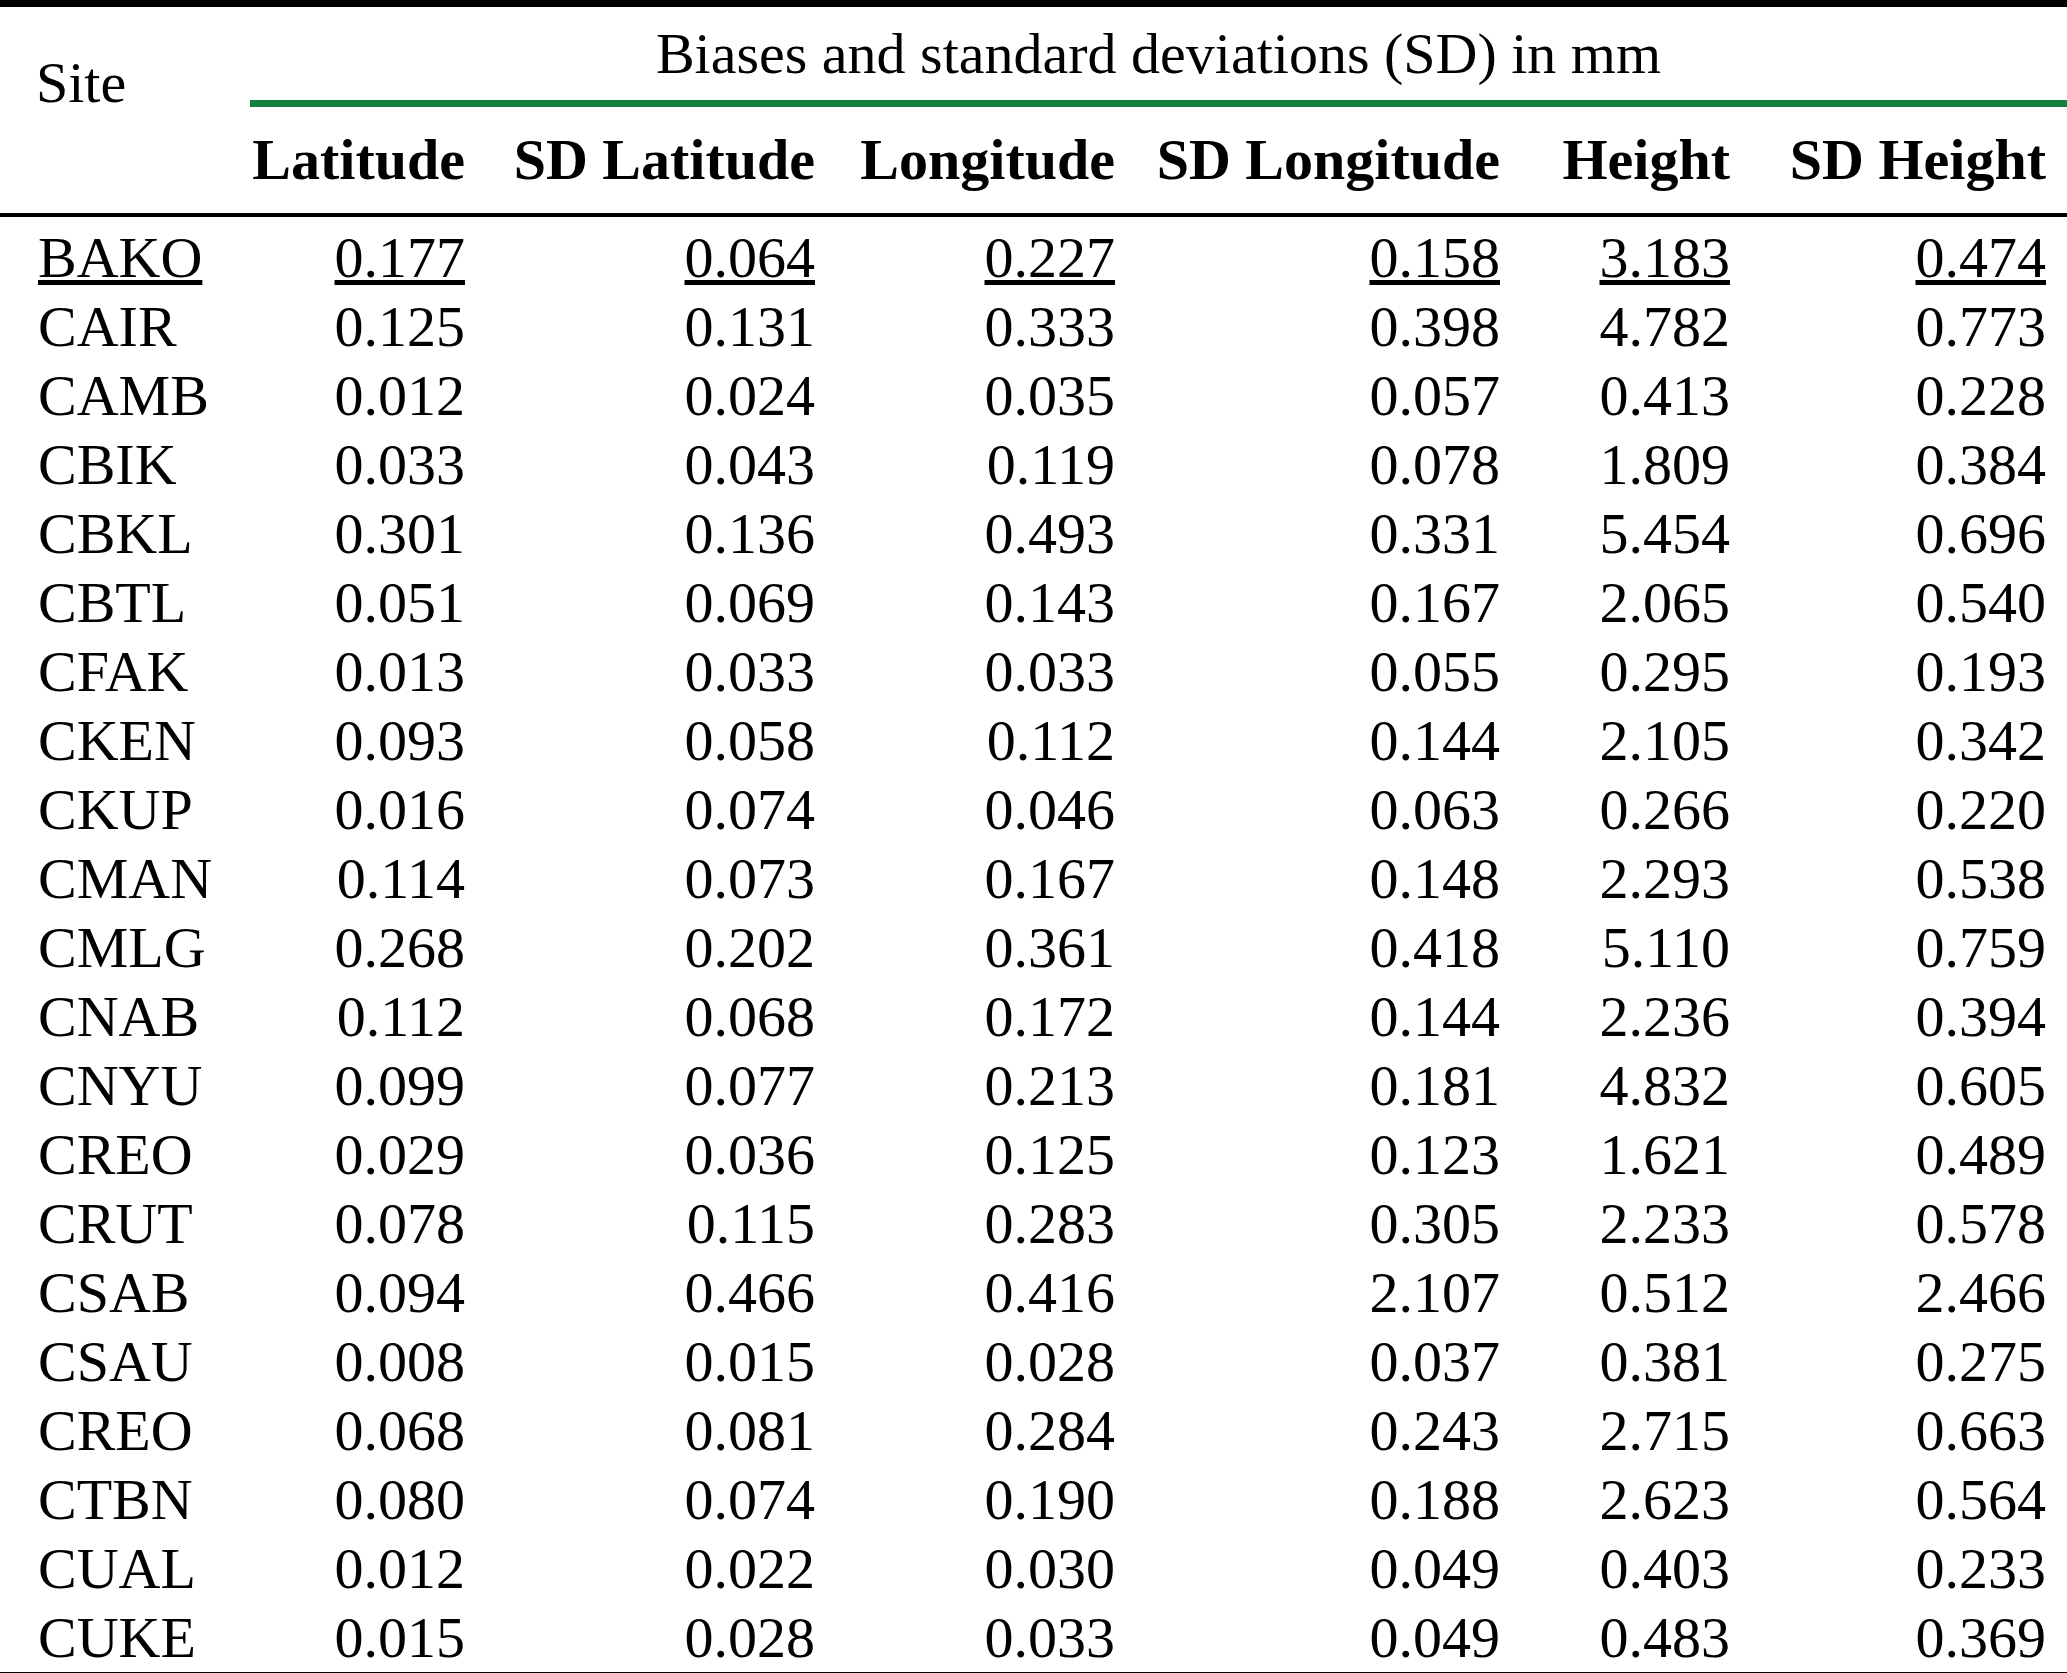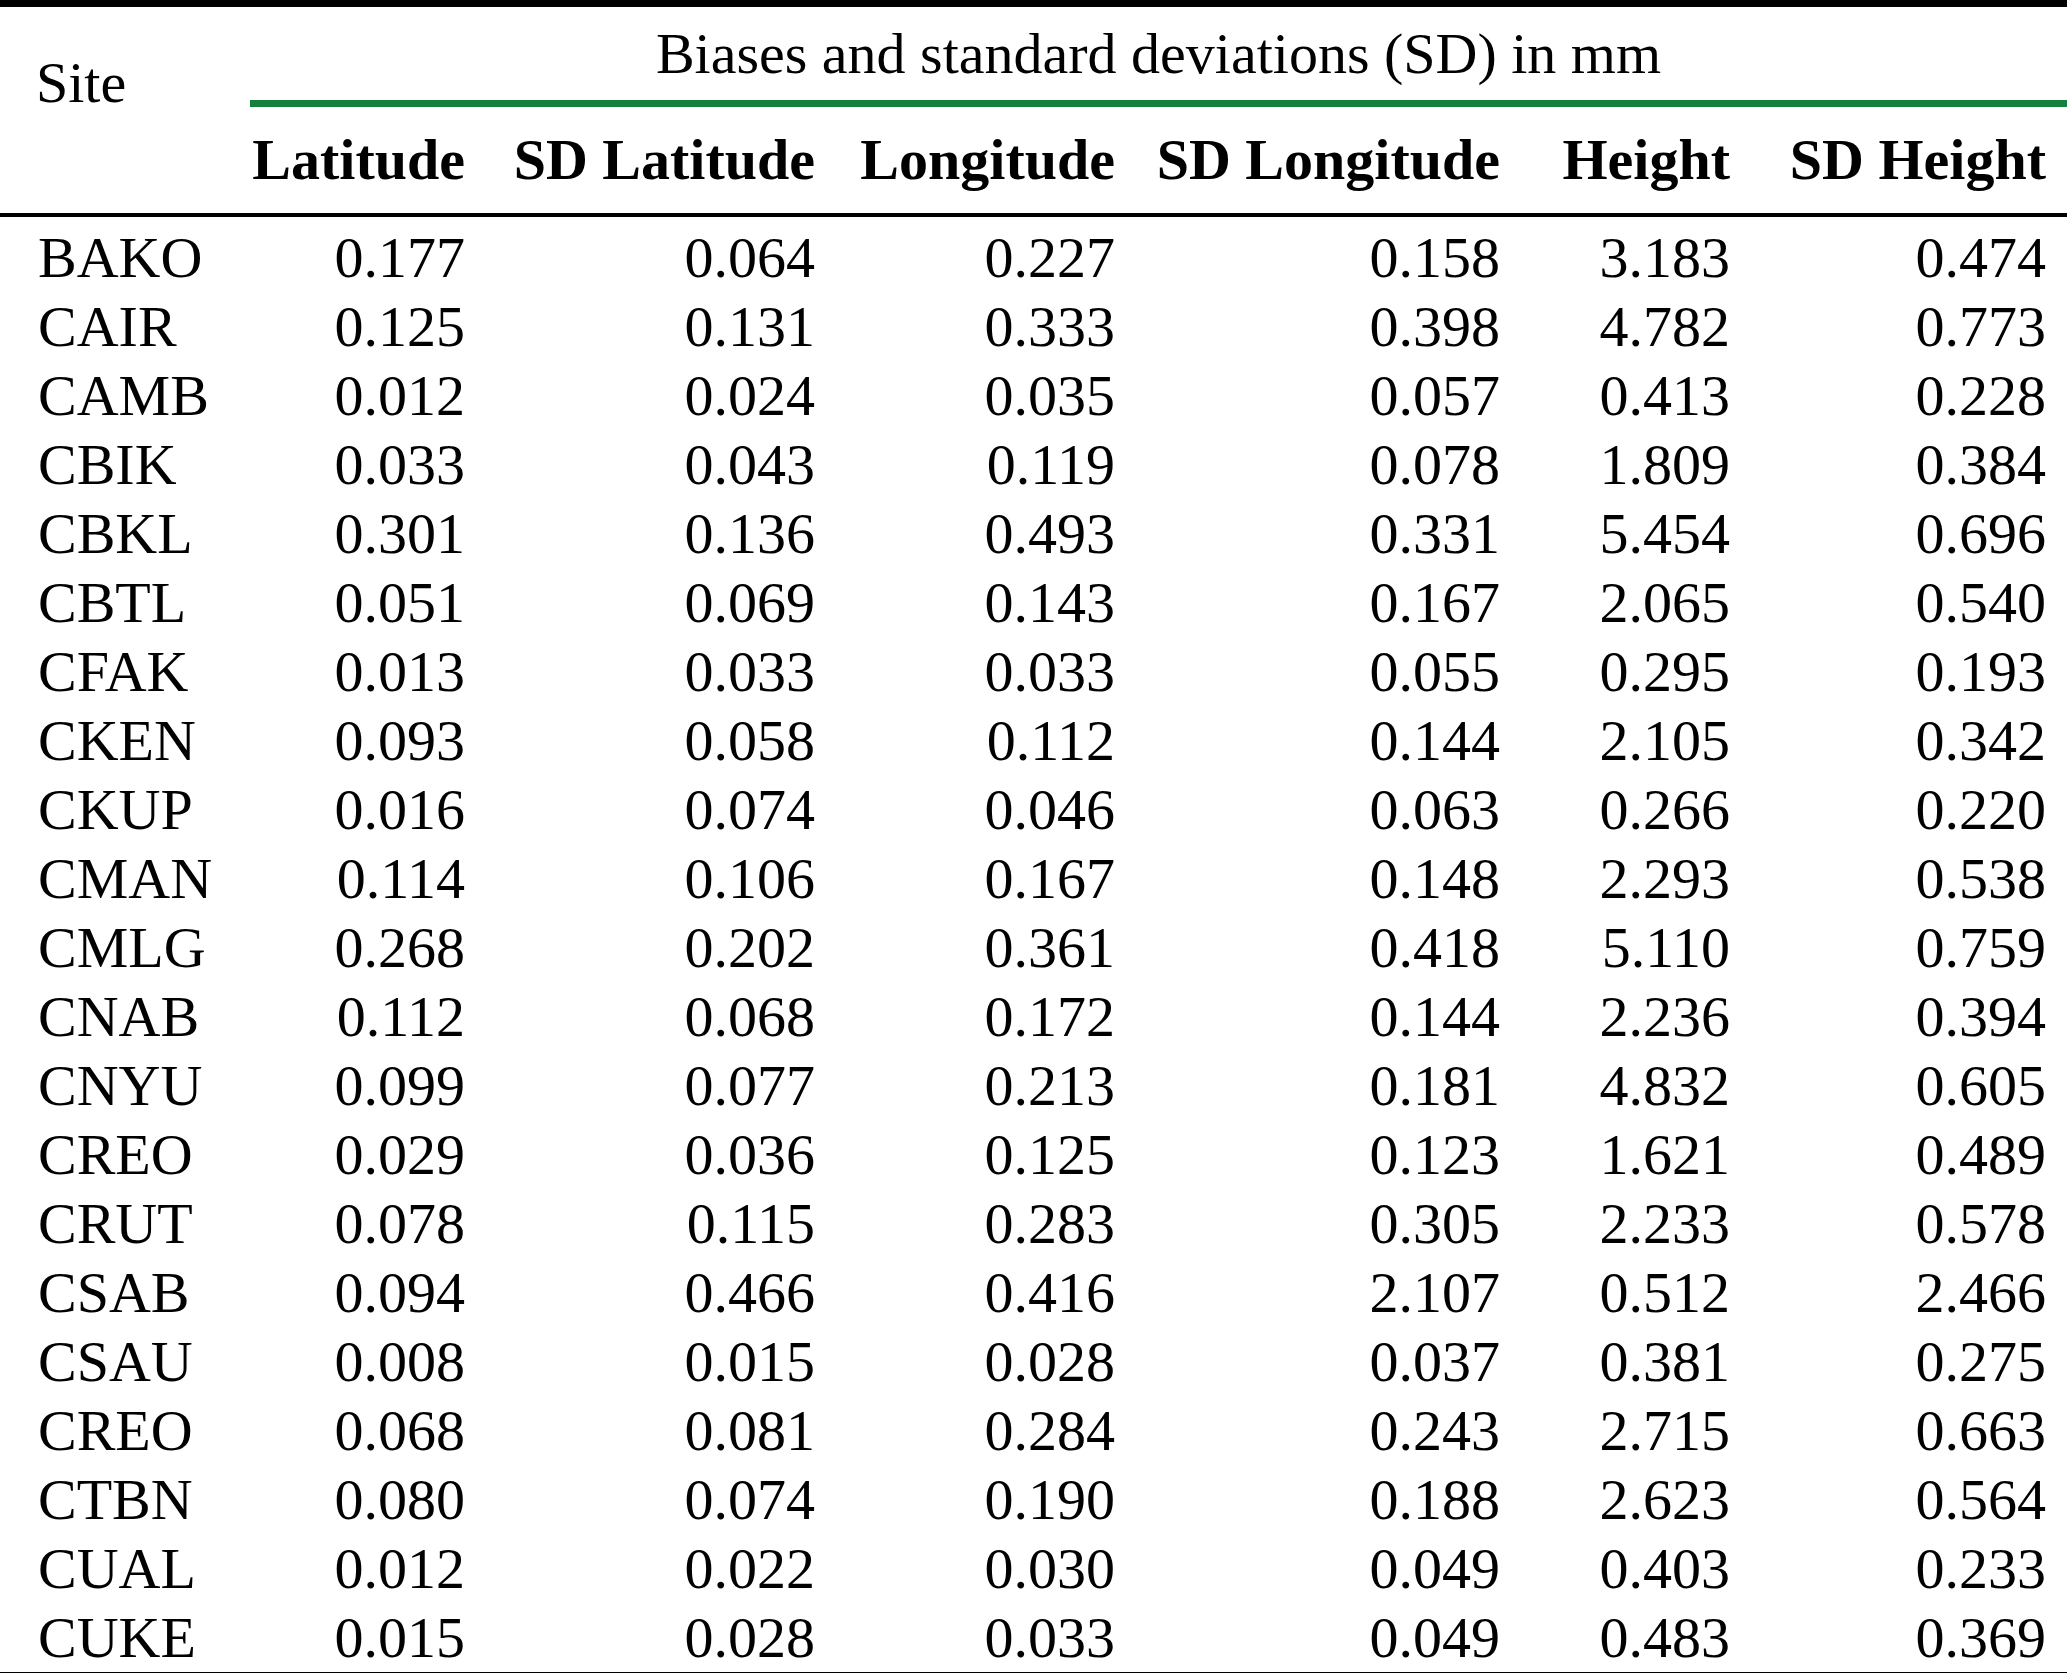--- a/index.html
+++ b/index.html
@@ -55,20 +55,21 @@
     padding-right: 25px;
   }
   th.num:last-child, td.num:last-child {
     padding-right: 21px;
   }
   tbody td {
     height: 69px;
   }
   tbody tr:first-child td {
     padding-top: 6px;
+    text-decoration: underline;
   }
   td.site-cell {
     text-align: left;
     padding-left: 38px;
   }
 </style>
 </head>
 <body>
 
 <div class="page">
@@ -174,21 +175,21 @@
           <td class="num">0.016</td>
           <td class="num">0.074</td>
           <td class="num">0.046</td>
           <td class="num">0.063</td>
           <td class="num">0.266</td>
           <td class="num">0.220</td>
         </tr>
         <tr>
           <td class="site-cell">CMAN</td>
           <td class="num">0.114</td>
-          <td class="num">0.106</td>
+          <td class="num">0.073</td>
           <td class="num">0.167</td>
           <td class="num">0.148</td>
           <td class="num">2.293</td>
           <td class="num">0.538</td>
         </tr>
         <tr>
           <td class="site-cell">CMLG</td>
           <td class="num">0.268</td>
           <td class="num">0.202</td>
           <td class="num">0.361</td>

